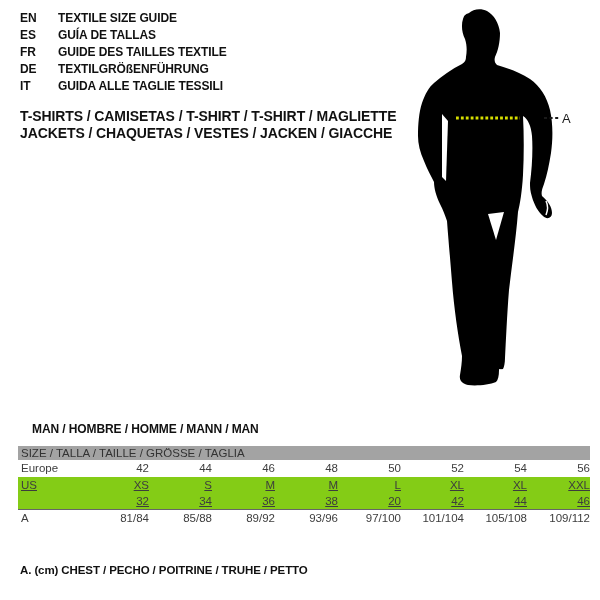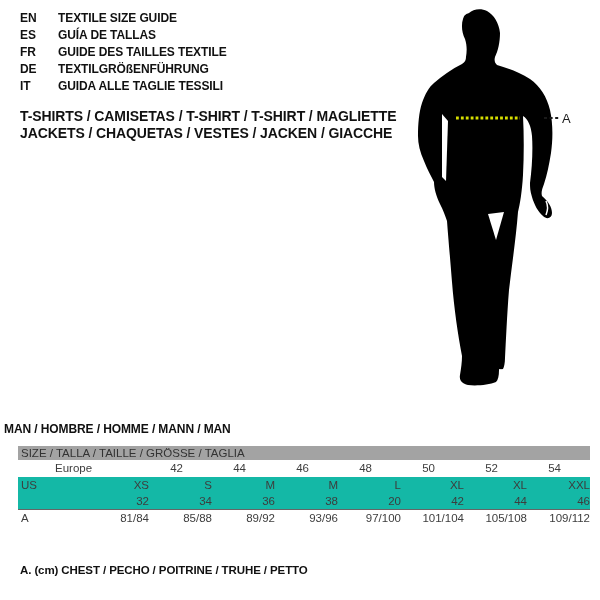--- a/index.html
+++ b/index.html
@@ -10,29 +10,29 @@
   
   .lang-block{position:absolute;left:20px;top:10px;}
   .lang-row{display:flex;height:17px;line-height:17px;font-size:12px;font-weight:700;letter-spacing:-0.1px;}
   .lang-code{width:38px;}
   
   .cat-block{position:absolute;left:20px;top:108px;font-size:14px;font-weight:700;letter-spacing:-0.1px;}
   .cat-line{height:17px;line-height:17px;}
   
   .figure-wrap{position:absolute;left:405px;top:5px;width:170px;height:400px;}
   
-  .section-title{position:absolute;left:4px;top:422px;font-size:12px;font-weight:700;letter-spacing:-0.1px;}
+  .section-title{position:absolute;left:32px;top:422px;font-size:12px;font-weight:700;letter-spacing:-0.1px;}
   
   .size-table{position:absolute;left:18px;top:446px;width:572px;font-size:11.5px;color:#3d3d3d;}
   .size-table .thead{background:#a3a3a3;height:14px;line-height:14px;padding-left:3px;color:#333;}
   .grid-row{display:grid;grid-template-columns:68px repeat(8,63px);}
   .grid-row .lbl{text-align:left;padding-left:3px;}
   .grid-row .val{text-align:right;}
-  .row-europe{height:17px;line-height:17px;background:#fff;margin-left:34px;}
-  .band{background:#14b8a6;}
+  .row-europe{height:17px;line-height:17px;background:#fff;}
+  .band{background:#84cc16;text-decoration:underline;}
   .band .grid-row{height:16px;line-height:16px;}
   .row-a{height:17px;line-height:17px;background:#fff;border-top:1px solid #666;}
   
   .footnote{position:absolute;left:20px;top:550px;font-size:11.5px;font-weight:700;letter-spacing:-0.1px;margin-top:14px;}
 </style>
 </head>
 <body>
 
 <div class="lang-block">
   <div class="lang-row">

